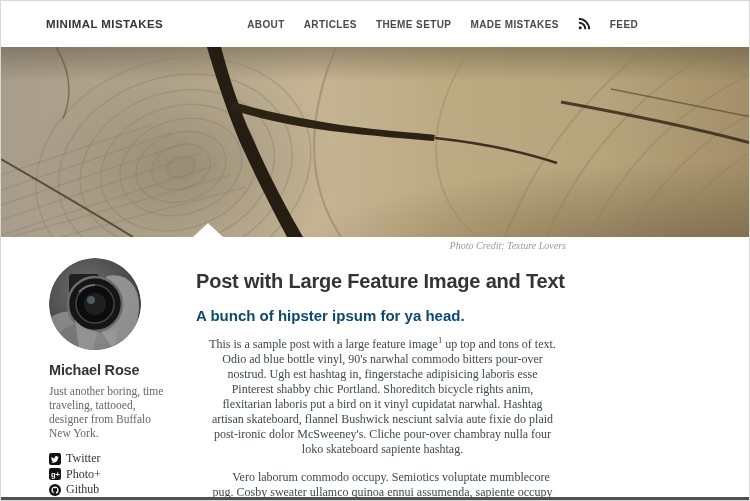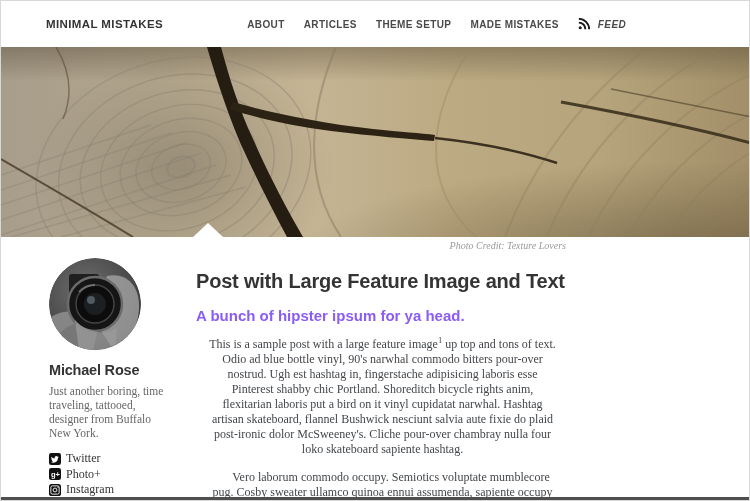--- a/index.html
+++ b/index.html
@@ -8,21 +8,21 @@
     border:1px solid #d8d8d8; background:#fff; overflow:hidden;
     font-family:"Liberation Sans", sans-serif;
   }
   .bottom-edge { position:absolute; left:0; right:0; bottom:0; height:3px; background:#4f4f4f; }
 
   
   .masthead { height:46px; display:flex; align-items:center; padding-left:31px; background:#fff; }
   .site-title { font-size:11.5px; font-weight:bold; color:#343434; letter-spacing:.4px; margin-right:84px; cursor:pointer;padding-left:14px; }
   .nav { display:flex; align-items:center; gap:19px; }
   .nav-item { font-size:10px; font-weight:bold; color:#4a4a4a; letter-spacing:.4px; cursor:pointer; }
-  .feed-link { display:flex; align-items:center; gap:8px;font-style:italic; }
+  .feed-link { display:flex; align-items:center; gap:20px; }
   .feed-link svg { display:block; }
 
   
   .feature { position:relative; height:190px; overflow:hidden; }
   .feature svg.wood { display:block; width:750px; height:190px; }
   .notch { position:absolute; bottom:0; left:192px; width:0; height:0;
     border-left:15px solid transparent; border-right:15px solid transparent; border-bottom:14px solid #fff; }
 
   .photo-credit {
     font-family:"Liberation Serif", serif; font-style:italic; font-size:10px; color:#9a9a9a;
@@ -37,21 +37,21 @@
   .author-name { font-size:14.5px; font-weight:bold; color:#343434; margin:12px 0 6px; letter-spacing:-.2px; }
   .bio { font-family:"Liberation Serif", serif; font-size:11.5px; line-height:14px;
     color:#666; margin:0 0 11px; width:126px; }
   .social { list-style:none; padding:0; margin:0; }
   .social li { display:flex; align-items:center; gap:5px; font-family:"Liberation Serif", serif;
     font-size:12px; color:#343434; height:15.5px; cursor:pointer; }
   .social li svg { display:block; flex-shrink:0; }
 
   .content { width:373px; }
   .post-title { font-size:20px; font-weight:bold; color:#343434; letter-spacing:-.2px; margin:12px 0 0; }
-  .post-subtitle { font-size:15px; font-weight:bold; color:#8b5cf6; margin:14px 0 13px; }
+  .post-subtitle { font-size:15px; font-weight:bold; color:#0c4a6e; margin:14px 0 13px; }
   .content p { font-family:"Liberation Serif", serif; font-size:12px; line-height:15px; color:#43474b;
     margin:13px; text-align:center; }
   .content p.indented { text-indent:17px; }
   .content sup { font-size:8.5px; line-height:0; cursor:pointer; }
 </style>
 </head>
 <body>
 
 <div class="page">
 
@@ -194,29 +194,20 @@
         </li>
         <li>
           <svg width="12" height="12" viewBox="0 0 16 16">
             <rect width="16" height="16" rx="3" fill="#111111"></rect>
             <text x="2.6" y="11.8" font-size="10" font-weight="bold" fill="#ffffff" font-family="Liberation Sans, sans-serif">g+</text>
           </svg>
           <span>Photo+</span>
         </li>
         <li>
           <svg width="12" height="12" viewBox="0 0 16 16">
-            <rect width="16" height="16" rx="3.5" fill="#111111"></rect>
-            <rect x="2.5" y="2.5" width="11" height="11" rx="2" fill="none" stroke="#ffffff" stroke-width="1.2"></rect>
-            <circle cx="8" cy="8" r="2.6" fill="none" stroke="#ffffff" stroke-width="1.2"></circle>
-            <circle cx="12" cy="4.2" r="0.9" fill="#ffffff"></circle>
-          </svg>
-          <span>Instagram</span>
-        </li>
-        <li>
-          <svg width="12" height="12" viewBox="0 0 16 16">
             <circle cx="8" cy="8" r="8" fill="#111111"></circle>
             <path fill="#ffffff" d="M8,3.2 c-2.7,0 -4.8,2.2 -4.8,4.9 0,2.2 1.4,4 3.3,4.6 .24,.05 .33,-.1 .33,-.23 l0,-.86 c-1.35,.3 -1.63,-.58 -1.63,-.58 -.22,-.56 -.54,-.7 -.54,-.7 -.44,-.3 .03,-.3 .03,-.3 .48,.03 .74,.5 .74,.5 .43,.74 1.13,.53 1.4,.4 .05,-.31 .17,-.53 .3,-.65 -1.07,-.12 -2.2,-.54 -2.2,-2.4 0,-.53 .2,-.97 .5,-1.3 -.05,-.13 -.22,-.62 .05,-1.3 0,0 .41,-.13 1.33,.5 .39,-.11 .8,-.16 1.22,-.16 .41,0 .83,.05 1.22,.16 .92,-.63 1.32,-.5 1.32,-.5 .27,.68 .1,1.17 .05,1.3 .31,.33 .5,.77 .5,1.3 0,1.87 -1.13,2.28 -2.21,2.4 .17,.15 .33,.45 .33,.9 l0,1.33 c0,.13 .09,.28 .33,.23 1.9,-.64 3.28,-2.44 3.28,-4.56 0,-2.7 -2.16,-4.9 -4.84,-4.9 z"></path>
           </svg>
           <span>Github</span>
         </li>
       </ul>
     </aside>
 
     <main class="content">
       <h1 class="post-title">Post with Large Feature Image and Text</h1>

